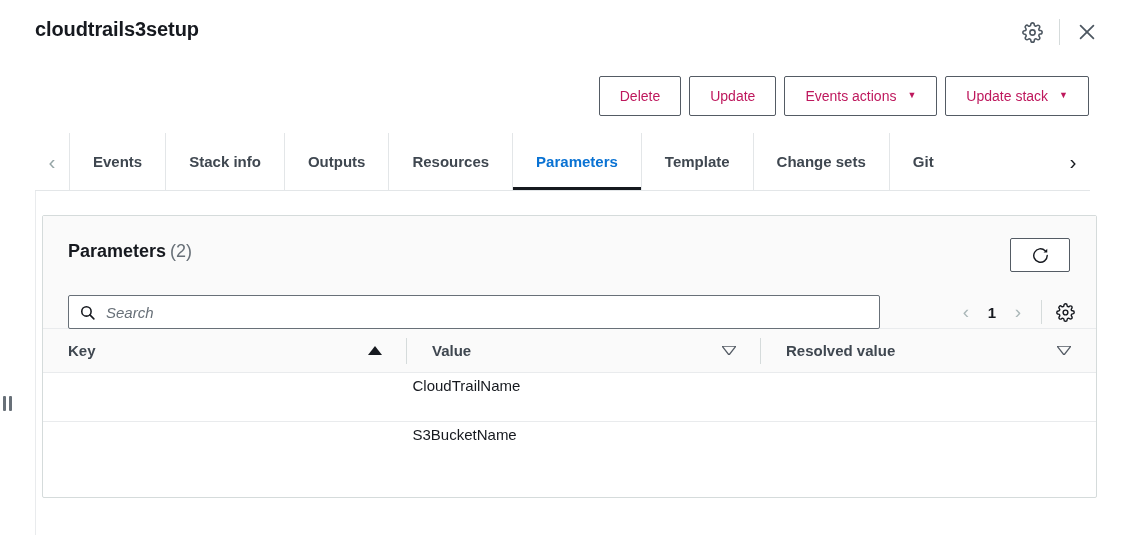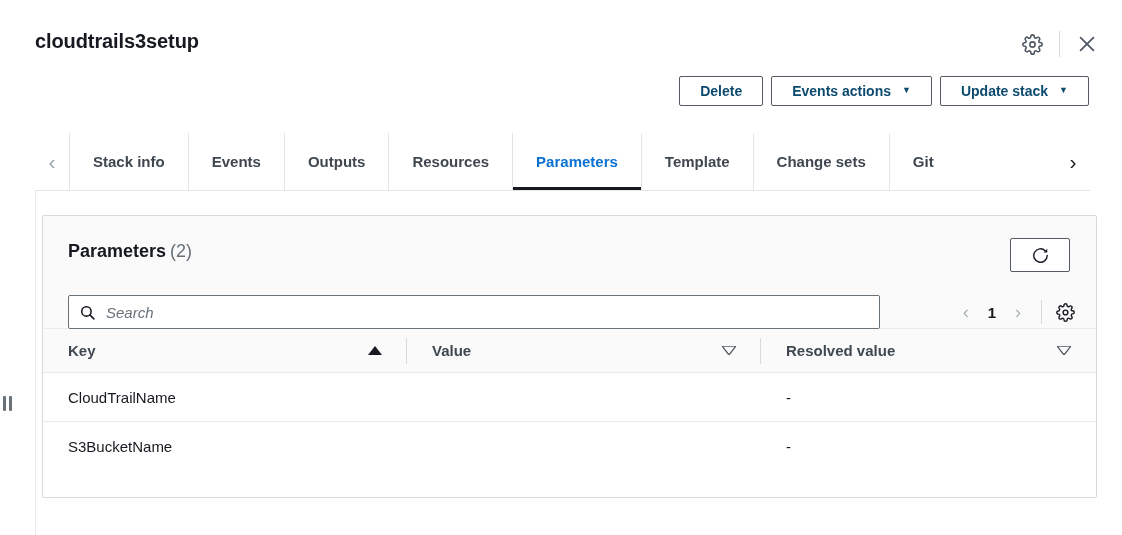--- a/index.html
+++ b/index.html
@@ -16,21 +16,21 @@
   #root {
     position: relative;
     width: 1122px;
     height: 535px;
     background: #ffffff;
   }
 
   
   .header {
     position: absolute;
-    left: 0; top: 16px;
+    left: 0; top: 4px;
     width: 1122px;
     height: 58px;
   }
   .stack-title {
     position: absolute;
     left: 35px; top: 14px;
     font-size: 20px;
     font-weight: bold;
     letter-spacing: -0.1px;
     color: #16191f;
@@ -62,29 +62,29 @@
 
   
   .button-row {
     position: absolute;
     right: 33px; top: 76px;
     display: flex;
     align-items: center;
     gap: 8px;
   }
   .awsbtn {
-    height: 30px;
+    height: 40px;
     padding: 0 20px;
     background: #ffffff;
     border: 1px solid #545b64;
     border-radius: 2px;
     font-family: "Liberation Sans", sans-serif;
     font-size: 14px;
-    font-weight: bold;
-    color: #0c4a6e;
+    font-weight: normal;
+    color: #be185d;
     cursor: pointer;
     display: inline-flex;
     align-items: center;
     justify-content: center;
     white-space: nowrap;
     line-height: 1;
   }
   .awsbtn .caret {
     font-size: 9px;
     margin-left: 11px;
@@ -321,20 +321,21 @@
   .col-key { width: 364px; }
   .col-value { width: 354px; }
   .col-resolved { flex: 1; }
 
   .trow {
     display: flex;
     height: 49px;
     align-items: center;
     border-bottom: 1px solid #e9ebed;
     background: #ffffff;
+    flex-direction: column;
   }
   .trow:last-child { border-bottom: none; }
   .td {
     display: flex;
     align-items: center;
     height: 100%;
     padding: 0 25px;
     font-size: 15px;
     color: #16191f;
     white-space: nowrap;
@@ -366,38 +367,41 @@
         </svg>
       </button>
     </div>
   </div>
 
   <div class="button-row">
     <button class="awsbtn">
       <span>Delete</span>
     </button>
     <button class="awsbtn">
+      <span>Update</span>
+    </button>
+    <button class="awsbtn">
       <span>Events actions</span>
       <span class="caret">▼</span>
     </button>
     <button class="awsbtn">
       <span>Update stack</span>
       <span class="caret">▼</span>
     </button>
   </div>
 
   <div class="tabs-wrap">
     <div class="tabs-row">
       <button class="tab-scroll-btn left" aria-label="scroll tabs left">‹</button>
       <div class="tab-list">
         <div class="tab">
+          <span>Events</span>
+        </div>
+        <div class="tab">
           <span>Stack info</span>
-        </div>
-        <div class="tab">
-          <span>Events</span>
         </div>
         <div class="tab">
           <span>Outputs</span>
         </div>
         <div class="tab">
           <span>Resources</span>
         </div>
         <div class="tab active">
           <span>Parameters</span>
         </div>

